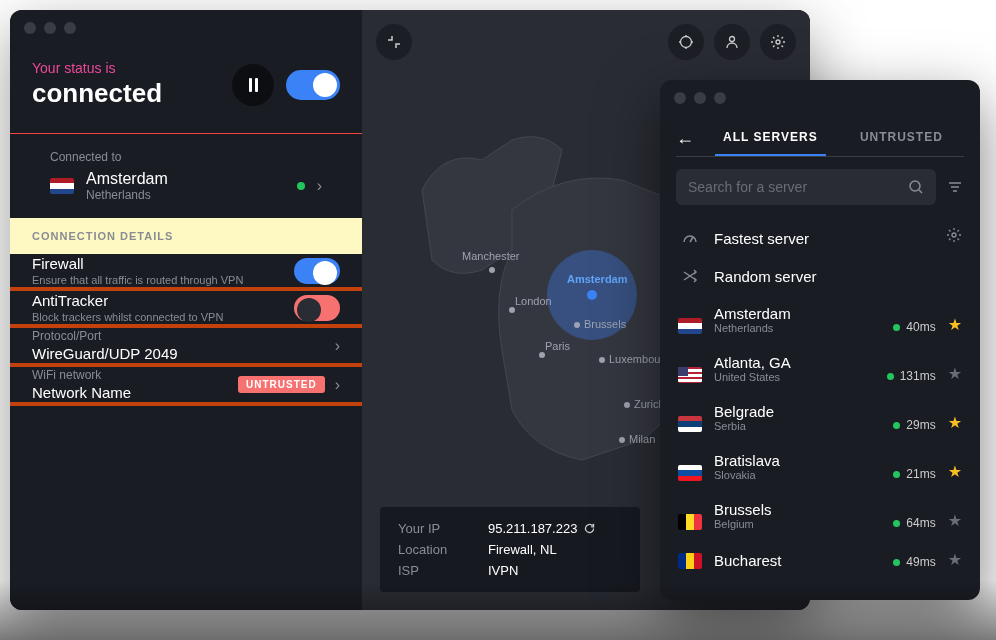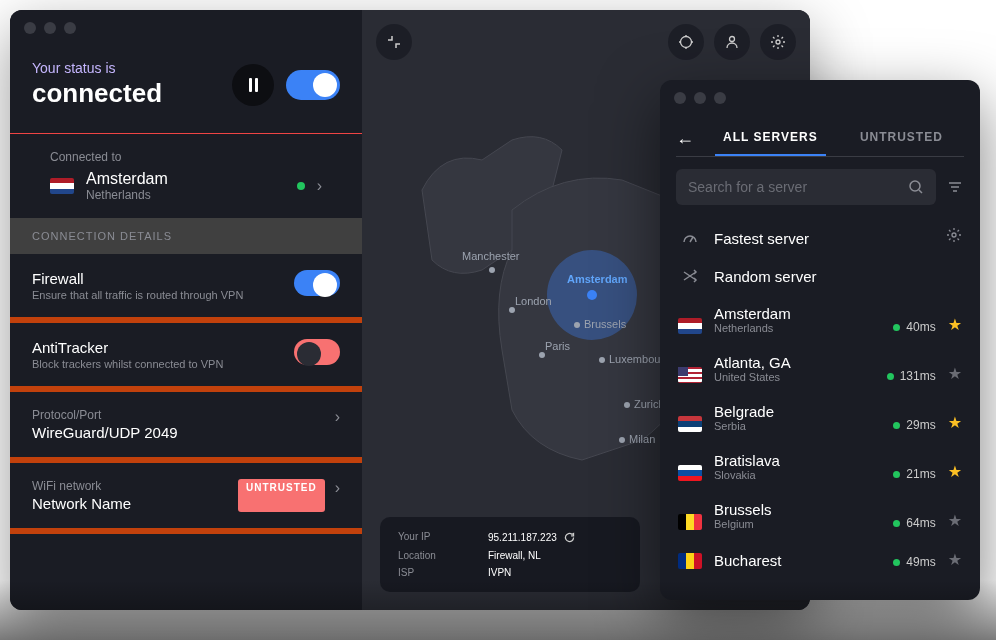--- a/index.html
+++ b/index.html
@@ -4,21 +4,21 @@
 <style>
 *{margin:0;padding:0;box-sizing:border-box;font-family:-apple-system,BlinkMacSystemFont,'Segoe UI',sans-serif}
 body{background:#fff;width:996px;height:640px;position:relative;overflow:hidden}
 .main-window{position:absolute;left:10px;top:10px;width:800px;height:600px;background:#1a1c24;border-radius:12px;overflow:hidden;display:flex;box-shadow:0 20px 60px rgba(0,0,0,0.4)}
 .traffic-lights{position:absolute;top:12px;left:14px;display:flex;gap:8px;z-index:10}
 .traffic-lights span{width:12px;height:12px;border-radius:50%;background:#3a3c44}
 .sidebar{width:352px;background:#1a1c24;display:flex;flex-direction:column;color:#fff}
 .status-block{padding:50px 22px 24px}
 .status-row{display:flex;align-items:center;justify-content:space-between}
 .status-text{display:flex;flex-direction:column}
-.status-label{color:#c4b5fd;font-size:14px}
+.status-label{color:#ec4899;font-size:14px}
 .status-value{font-size:26px;font-weight:700;margin-top:2px}
 .status-controls{display:flex;align-items:center;gap:12px}
 .pause-btn{width:42px;height:42px;border-radius:50%;background:#0d0e12;display:flex;align-items:center;justify-content:center;cursor:pointer}
 .pause-icon{display:flex;gap:3px}
 .pause-icon span{width:3px;height:14px;background:#fff;border-radius:1px}
 .toggle{width:54px;height:30px;border-radius:15px;position:relative;cursor:pointer}
 .toggle-on{background:#3b82f6}
 .toggle-on::after{content:'';position:absolute;right:3px;top:3px;width:24px;height:24px;border-radius:50%;background:#fff}
 .toggle-red{background:#f87171}
 .toggle-red::after{content:'';position:absolute;left:3px;top:3px;width:24px;height:24px;border-radius:50%;background:#2a2c34}
@@ -30,38 +30,38 @@
 .flag-us::after{content:'';position:absolute;top:0;left:0;width:40%;height:54%;background:#3C3B6E}
 .flag-rs{background:linear-gradient(to bottom,#C6363C 33%,#0C4076 33%,#0C4076 66%,#fff 66%)}
 .flag-sk{background:linear-gradient(to bottom,#fff 33%,#0B4EA2 33%,#0B4EA2 66%,#EE1620 66%)}
 .flag-be{background:linear-gradient(to right,#000 33%,#FDDA24 33%,#FDDA24 66%,#EF3340 66%)}
 .flag-ro{background:linear-gradient(to right,#002B7F 33%,#FCD116 33%,#FCD116 66%,#CE1126 66%)}
 .conn-info{flex:1}
 .conn-city{font-size:16px;font-weight:500}
 .conn-country{color:#8a8c94;font-size:12px}
 .status-dot{width:8px;height:8px;border-radius:50%;background:#22c55e}
 .chevron{color:#8a8c94;font-size:16px}
-.section-header{background:#404040;padding:12px 22px;color:#8a8c94;font-size:11px;letter-spacing:1px;font-weight:400}
-.setting-row{display:flex;justify-content:space-between;padding:16px 22px;border-bottom:6px solid #c2410c;cursor:pointer}
+.section-header{background:#fef9c3;padding:12px 22px;color:#8a8c94;font-size:11px;letter-spacing:1px;font-weight:700}
+.setting-row{display:flex;align-items:center;justify-content:space-between;padding:1px 22px;border-bottom:4px solid #c2410c;cursor:pointer}
 .setting-info{flex:1}
 .setting-title{font-size:15px;font-weight:500}
 .setting-desc{color:#8a8c94;font-size:11px;margin-top:2px}
 .setting-label{color:#8a8c94;font-size:12px}
 .setting-value{font-size:15px;font-weight:400;margin-top:2px}
 .badge{background:#f87171;color:#fff;font-size:10px;padding:3px 8px;border-radius:3px;letter-spacing:1px;font-weight:600}
 .map-area{flex:1;background:#2a2c34;position:relative}
 .map-controls{position:absolute;top:14px;display:flex;gap:10px;z-index:5}
 .map-controls.left{left:14px}
 .map-controls.right{right:14px}
 .icon-btn{width:36px;height:36px;border-radius:50%;background:rgba(20,22,30,0.6);display:flex;align-items:center;justify-content:center;cursor:pointer;color:#ccc}
 .map-svg{position:absolute;inset:0;width:100%;height:100%}
 .city-label{fill:#9ca3af;font-size:11px}
 .city-dot{fill:#9ca3af}
 .highlight-label{fill:#60a5fa;font-size:11px;font-weight:600}
-.ip-panel{position:absolute;bottom:18px;left:18px;background:rgba(20,22,30,0.85);border-radius:10px;padding:14px 18px;color:#fff;font-size:10px;min-width:260px}
+.ip-panel{position:absolute;bottom:18px;left:18px;background:rgba(20,22,30,0.85);border-radius:4px;padding:14px 18px;color:#fff;font-size:13px;min-width:260px}
 .ip-row{display:flex;gap:20px;margin-bottom:6px}
 .ip-row:last-child{margin-bottom:0}
 .ip-label{color:#8a8c94;width:70px}
 .ip-value{font-weight:500;display:flex;align-items:center;gap:6px}
 .server-window{position:absolute;right:16px;top:80px;width:320px;height:520px;background:#1a1c24;border-radius:12px;overflow:hidden;box-shadow:0 20px 60px rgba(0,0,0,0.5);display:flex;flex-direction:column;color:#fff}
 .sw-traffic{position:absolute;top:12px;left:14px;display:flex;gap:8px}
 .sw-traffic span{width:12px;height:12px;border-radius:50%;background:#3a3c44}
 .sw-header{display:flex;align-items:center;padding:40px 16px 0;gap:8px}
 .back-btn{color:#fff;cursor:pointer;font-size:18px}
 .tabs{display:flex;flex:1;justify-content:space-around}

